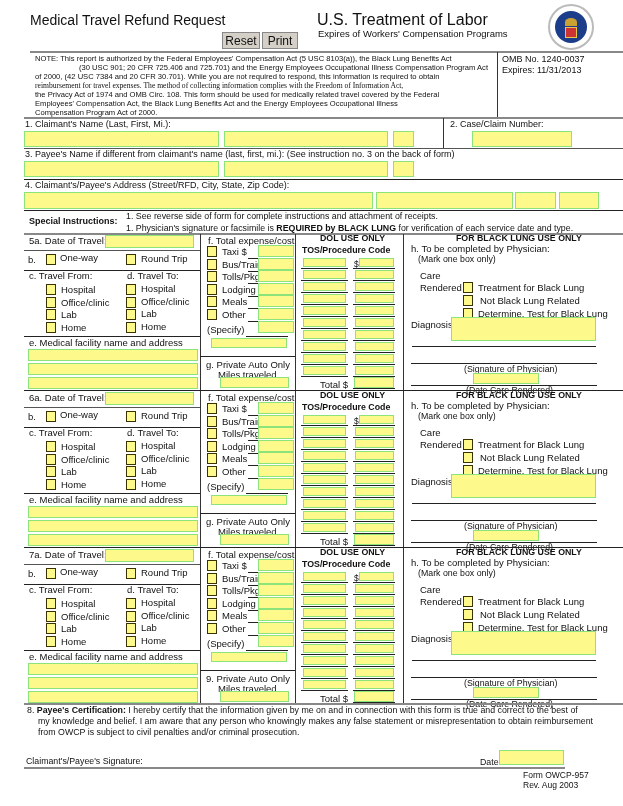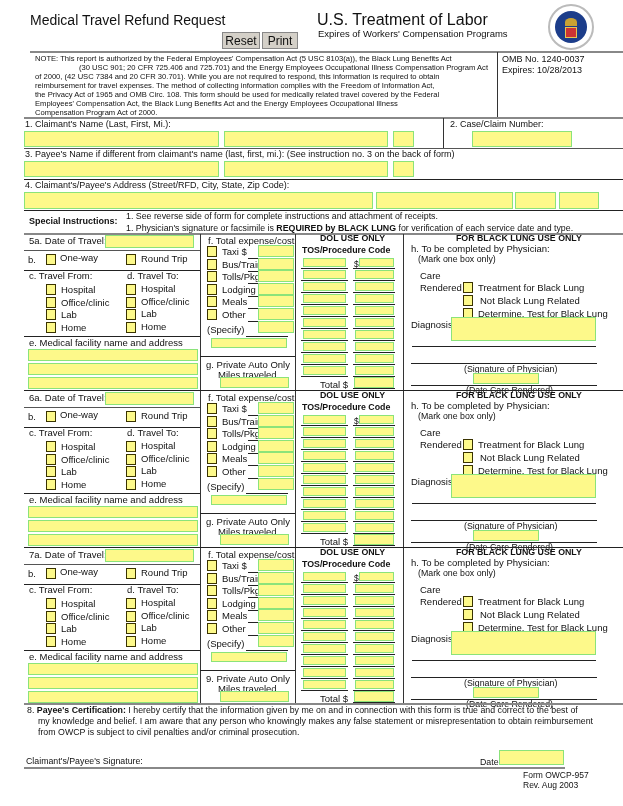--- a/index.html
+++ b/index.html
@@ -33,27 +33,27 @@
 <div class="btn" style="left:222px;top:32px;width:38px;height:17px;">Reset</div>
 <div class="btn" style="left:262px;top:32px;width:36px;height:17px;">Print</div>
 
 <div class="hl2" style="left:30px;top:51px;width:593px;"></div>
 <div class="vl" style="left:497px;top:52px;height:66px;"></div>
 
 <div>
   <div class="t" style="left:35px;top:55px;font-size:7.6px;">NOTE: This report is authorized by the Federal Employees' Compensation Act (5 USC 8103(a)), the Black Lung Benefits Act</div>
   <div class="t" style="left:35px;top:64px;font-size:7.6px;margin-left:44px;">(30 USC 901; 20 CFR 725.406 and 725.701) and the Energy Employees Occupational Illness Compensation Program Act</div>
   <div class="t" style="left:35px;top:73px;font-size:7.6px;">of 2000, (42 USC 7384 and 20 CFR 30.701). While you are not required to respond, this information is required to obtain</div>
-  <div class="t" style="left:35px;top:82px;font-size:7.6px;">reimbursement for travel expenses. The method of collecting information complies with the Freedom of Information Act,</div>
-  <div class="t" style="left:35px;top:91px;font-size:7.6px;">the Privacy Act of 1965 and OMB Circ. 108. This form should be used for medically related travel covered by the Federal</div>
+  <div class="t" style="left:35px;top:82px;font-size:7.6px;font-family:Liberation Serif, serif;">reimbursement for travel expenses. The method of collecting information complies with the Freedom of Information Act,</div>
+  <div class="t" style="left:35px;top:91px;font-size:7.6px;">the Privacy Act of 1974 and OMB Circ. 108. This form should be used for medically related travel covered by the Federal</div>
   <div class="t" style="left:35px;top:100px;font-size:7.6px;">Employees' Compensation Act, the Black Lung Benefits Act and the Energy Employees Occupational Illness</div>
   <div class="t" style="left:35px;top:109px;font-size:7.6px;">Compensation Program Act of 2000.</div>
 </div>
 <div class="t" style="left:502px;top:55px;font-size:9px;">OMB No. 1240-0037</div>
-<div class="t" style="left:502px;top:66px;font-size:9px;">Expires: 10/28/2013</div>
+<div class="t" style="left:502px;top:66px;font-size:9px;">Expires: 11/31/2013</div>
 
 <div class="hl2" style="left:24px;top:117px;width:599px;"></div>
 
 <div class="t" style="left:25px;top:120px;font-size:9px;">1. Claimant's Name (Last, First, Mi.):</div>
 <div class="t" style="left:450px;top:120px;font-size:9px;">2. Case/Claim Number:</div>
 <div class="vl" style="left:443px;top:118px;height:30px;"></div>
 <div class="fld" style="left:24px;top:131px;width:195px;height:16px;"></div>
 <div class="fld" style="left:224px;top:131px;width:164px;height:16px;"></div>
 <div class="fld" style="left:393px;top:131px;width:21px;height:16px;"></div>
 <div class="fld" style="left:472px;top:131px;width:100px;height:16px;"></div>

